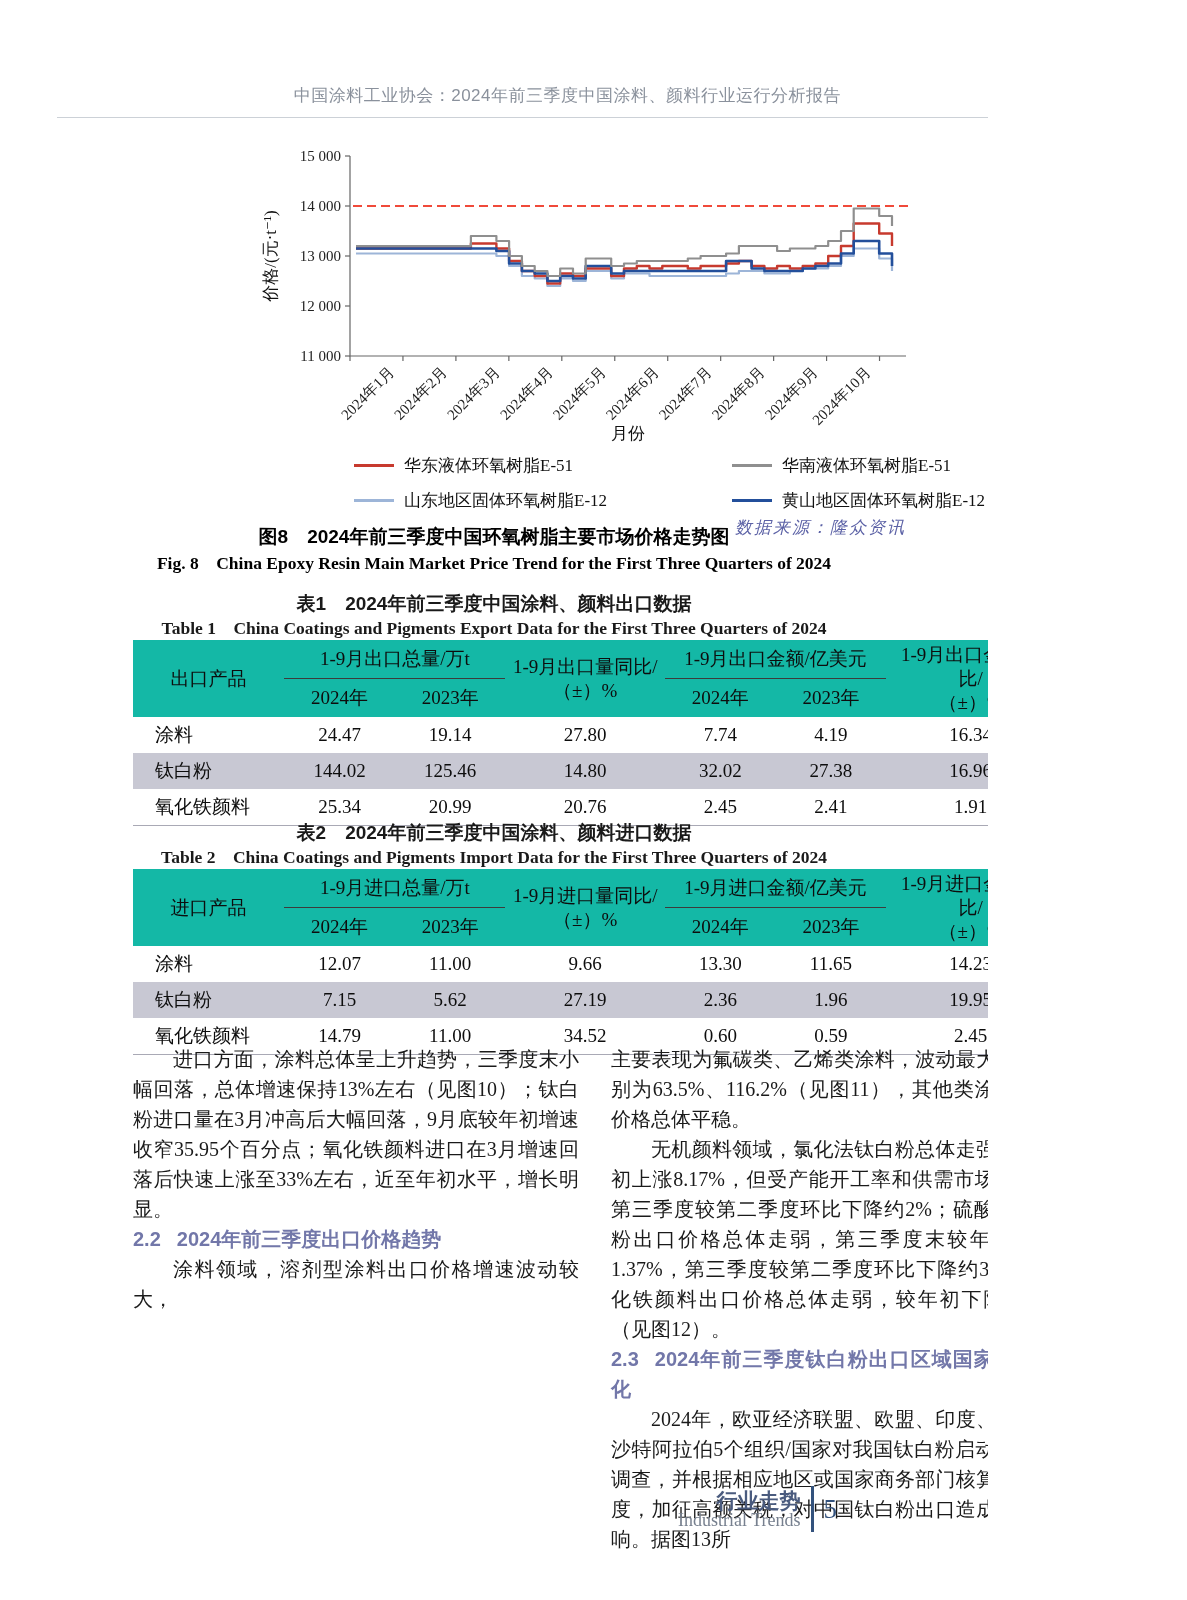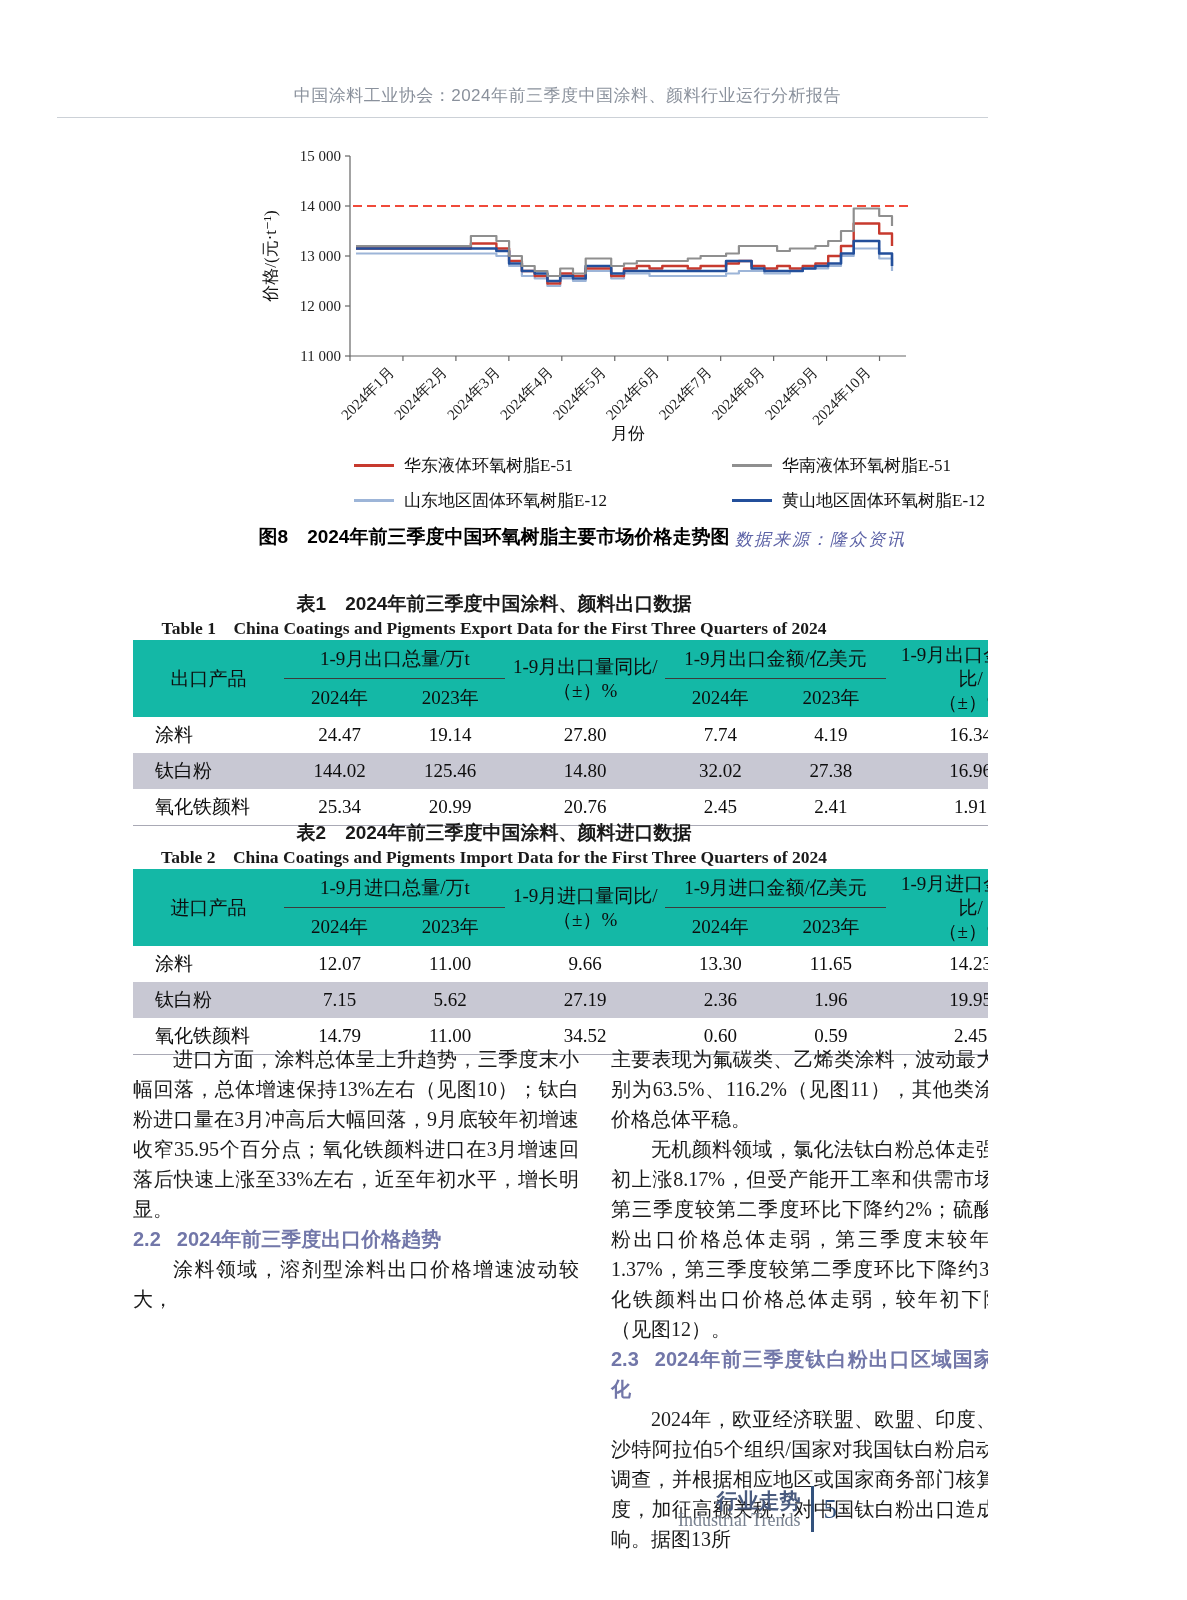--- a/index.html
+++ b/index.html
@@ -11,21 +11,21 @@
                 font-size:17px;color:#8a919c;letter-spacing:.5px;}
   .head-rule{position:absolute;top:117px;left:57px;width:1078px;height:1px;background:#ccd1d7;}
 
   
   .figure-block{position:absolute;top:138px;left:250px;width:690px;}
   .tick-label{font-family:"Liberation Serif","DejaVu Serif",serif;font-size:15px;fill:#222;}
   .axis-title{font-family:"Liberation Serif","DejaVu Serif",serif;font-size:17px;fill:#111;}
   .chart-legend{margin:4px 0 0 104px;display:grid;grid-template-columns:378px 300px;row-gap:12px;}
   .legend-item{display:flex;align-items:center;font-size:17px;color:#111;}
   .legend-swatch{display:inline-block;width:40px;height:3px;margin-right:10px;flex:0 0 auto;}
-  .source-note{margin-top:16px;padding-right:34px;text-align:right;font-style:italic;
+  .source-note{margin-top:4px;padding-right:34px;text-align:right;font-style:italic;
                color:#5c62a6;font-size:17px;letter-spacing:2px;}
 
   .caption-cn{position:absolute;top:524px;left:0;width:100%;text-align:center;
               font-family:"Liberation Sans","DejaVu Sans",sans-serif;font-weight:bold;font-size:19px;color:#000000;}
   .caption-en{position:absolute;top:551px;left:0;width:100%;text-align:center;
               font-weight:bold;font-size:17.5px;color:#000;}
 
   
   .tbl-title-cn{position:absolute;left:0;width:100%;text-align:center;
                 font-family:"Liberation Sans","DejaVu Sans",sans-serif;font-weight:bold;font-size:19px;}
@@ -123,20 +123,21 @@
         </div>
         <div class="legend-item">
           <span class="legend-swatch" style="background: rgb(35, 79, 155);"></span>
           <span>黄山地区固体环氧树脂E-12</span>
         </div>
       </div>
     <div class="source-note">数据来源：隆众资讯</div>
   </div>
 
   <div class="caption-cn">图8　2024年前三季度中国环氧树脂主要市场价格走势图</div>
+  <div class="caption-en">Fig. 8　China Epoxy Resin Main Market Price Trend for the First Three Quarters of 2024</div>
 
   <div class="tbl-title-cn" style="top:591px">表1　2024年前三季度中国涂料、颜料出口数据</div>
   <div class="tbl-title-en" style="top:616px">Table 1　China Coatings and Pigments Export Data for the First Three Quarters of 2024</div>
   <div class="tbl-wrap" style="top:640px" id="table1-wrap">
       <table class="data-table">
         <colgroup>
           <col style="width: 16.4%;">
           <col style="width: 12%;">
           <col style="width: 12%;">
           <col style="width: 17.3%;">

